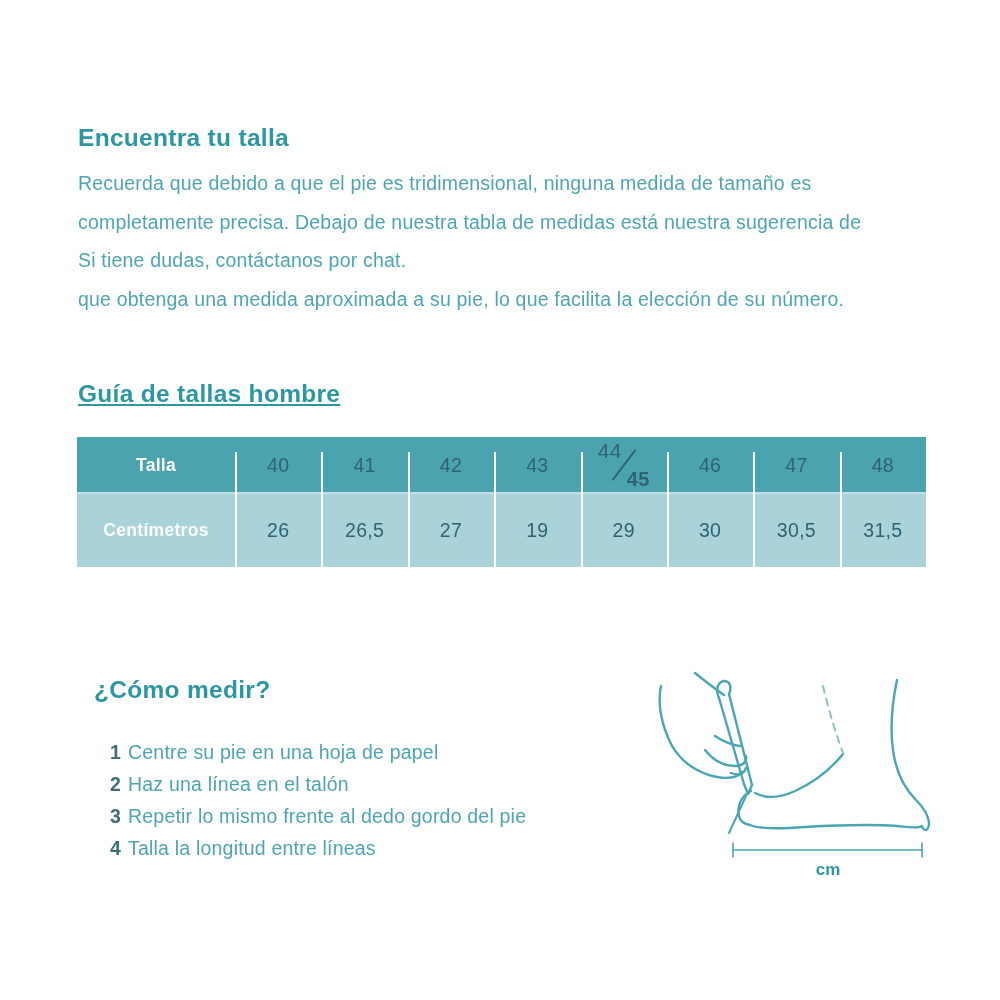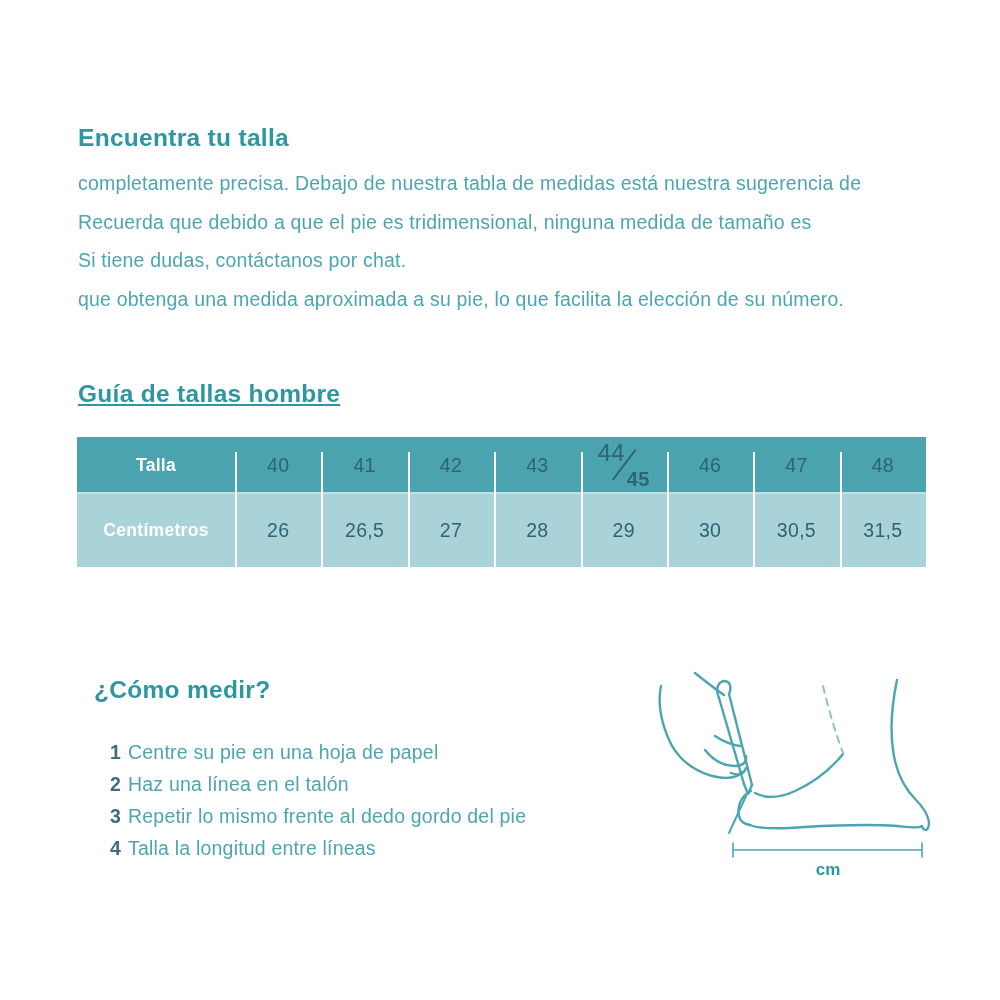--- a/index.html
+++ b/index.html
@@ -69,21 +69,21 @@
   }
   .vline{
     position:absolute;top:15px;bottom:12px;width:2px;
     background:#ffffff;
   }
   
   .frac{
     position:relative;display:inline-block;
     width:58px;height:56px;vertical-align:middle;
   }
-  .frac-top{position:absolute;left:3px;top:2px;font-size:24px;}
+  .frac-top{position:absolute;left:3px;top:2px;font-size:21px;}
   .frac-bot{position:absolute;right:3px;bottom:2px;font-size:20px;font-weight:bold;}
   .frac-slash{
     position:absolute;left:28px;top:9px;width:1.8px;height:38px;
     background:var(--table-value-text);
     transform:rotate(37deg);
   }
 
   
   .steps{
     position:absolute;left:78px;top:736px;
@@ -104,22 +104,22 @@
   }
 </style>
 </head>
 <body>
 
 <div class="page">
 
   <h2 class="title title-intro">Encuentra tu talla</h2>
 
   <div class="intro-body">
+      <div class="intro-line">Recuerda que debido a que el pie es tridimensional, ninguna medida de tamaño es</div>
       <div class="intro-line">completamente precisa. Debajo de nuestra tabla de medidas está nuestra sugerencia de</div>
-      <div class="intro-line">Recuerda que debido a que el pie es tridimensional, ninguna medida de tamaño es</div>
       <div class="intro-line">Si tiene dudas, contáctanos por chat.</div>
       <div class="intro-line">que obtenga una medida aproximada a su pie, lo que facilita la elección de su número.</div>
     </div>
 
   <h2 class="title title-guide">Guía de tallas hombre</h2>
 
   <div class="size-table">
     <div class="trow header">
       <div class="tlabel">Talla</div>
     <div class="cell">40</div>
@@ -129,21 +129,21 @@
         <div class="cell"><span class="frac"><span class="frac-top">44</span><span class="frac-slash"></span><span class="frac-bot">45</span></span></div>
         <div class="cell">46</div>
         <div class="cell">47</div>
         <div class="cell">48</div>
       </div>
     <div class="trow values">
       <div class="tlabel">Centímetros</div>
     <div class="cell">26</div>
         <div class="cell">26,5</div>
         <div class="cell">27</div>
-        <div class="cell">28</div>
+        <div class="cell">19</div>
         <div class="cell">29</div>
         <div class="cell">30</div>
         <div class="cell">30,5</div>
         <div class="cell">31,5</div>
       </div>
   <div class="vline" style="left: 158px;"></div>
       <div class="vline" style="left: 244.375px;"></div>
       <div class="vline" style="left: 330.75px;"></div>
       <div class="vline" style="left: 417.125px;"></div>
       <div class="vline" style="left: 503.5px;"></div>

